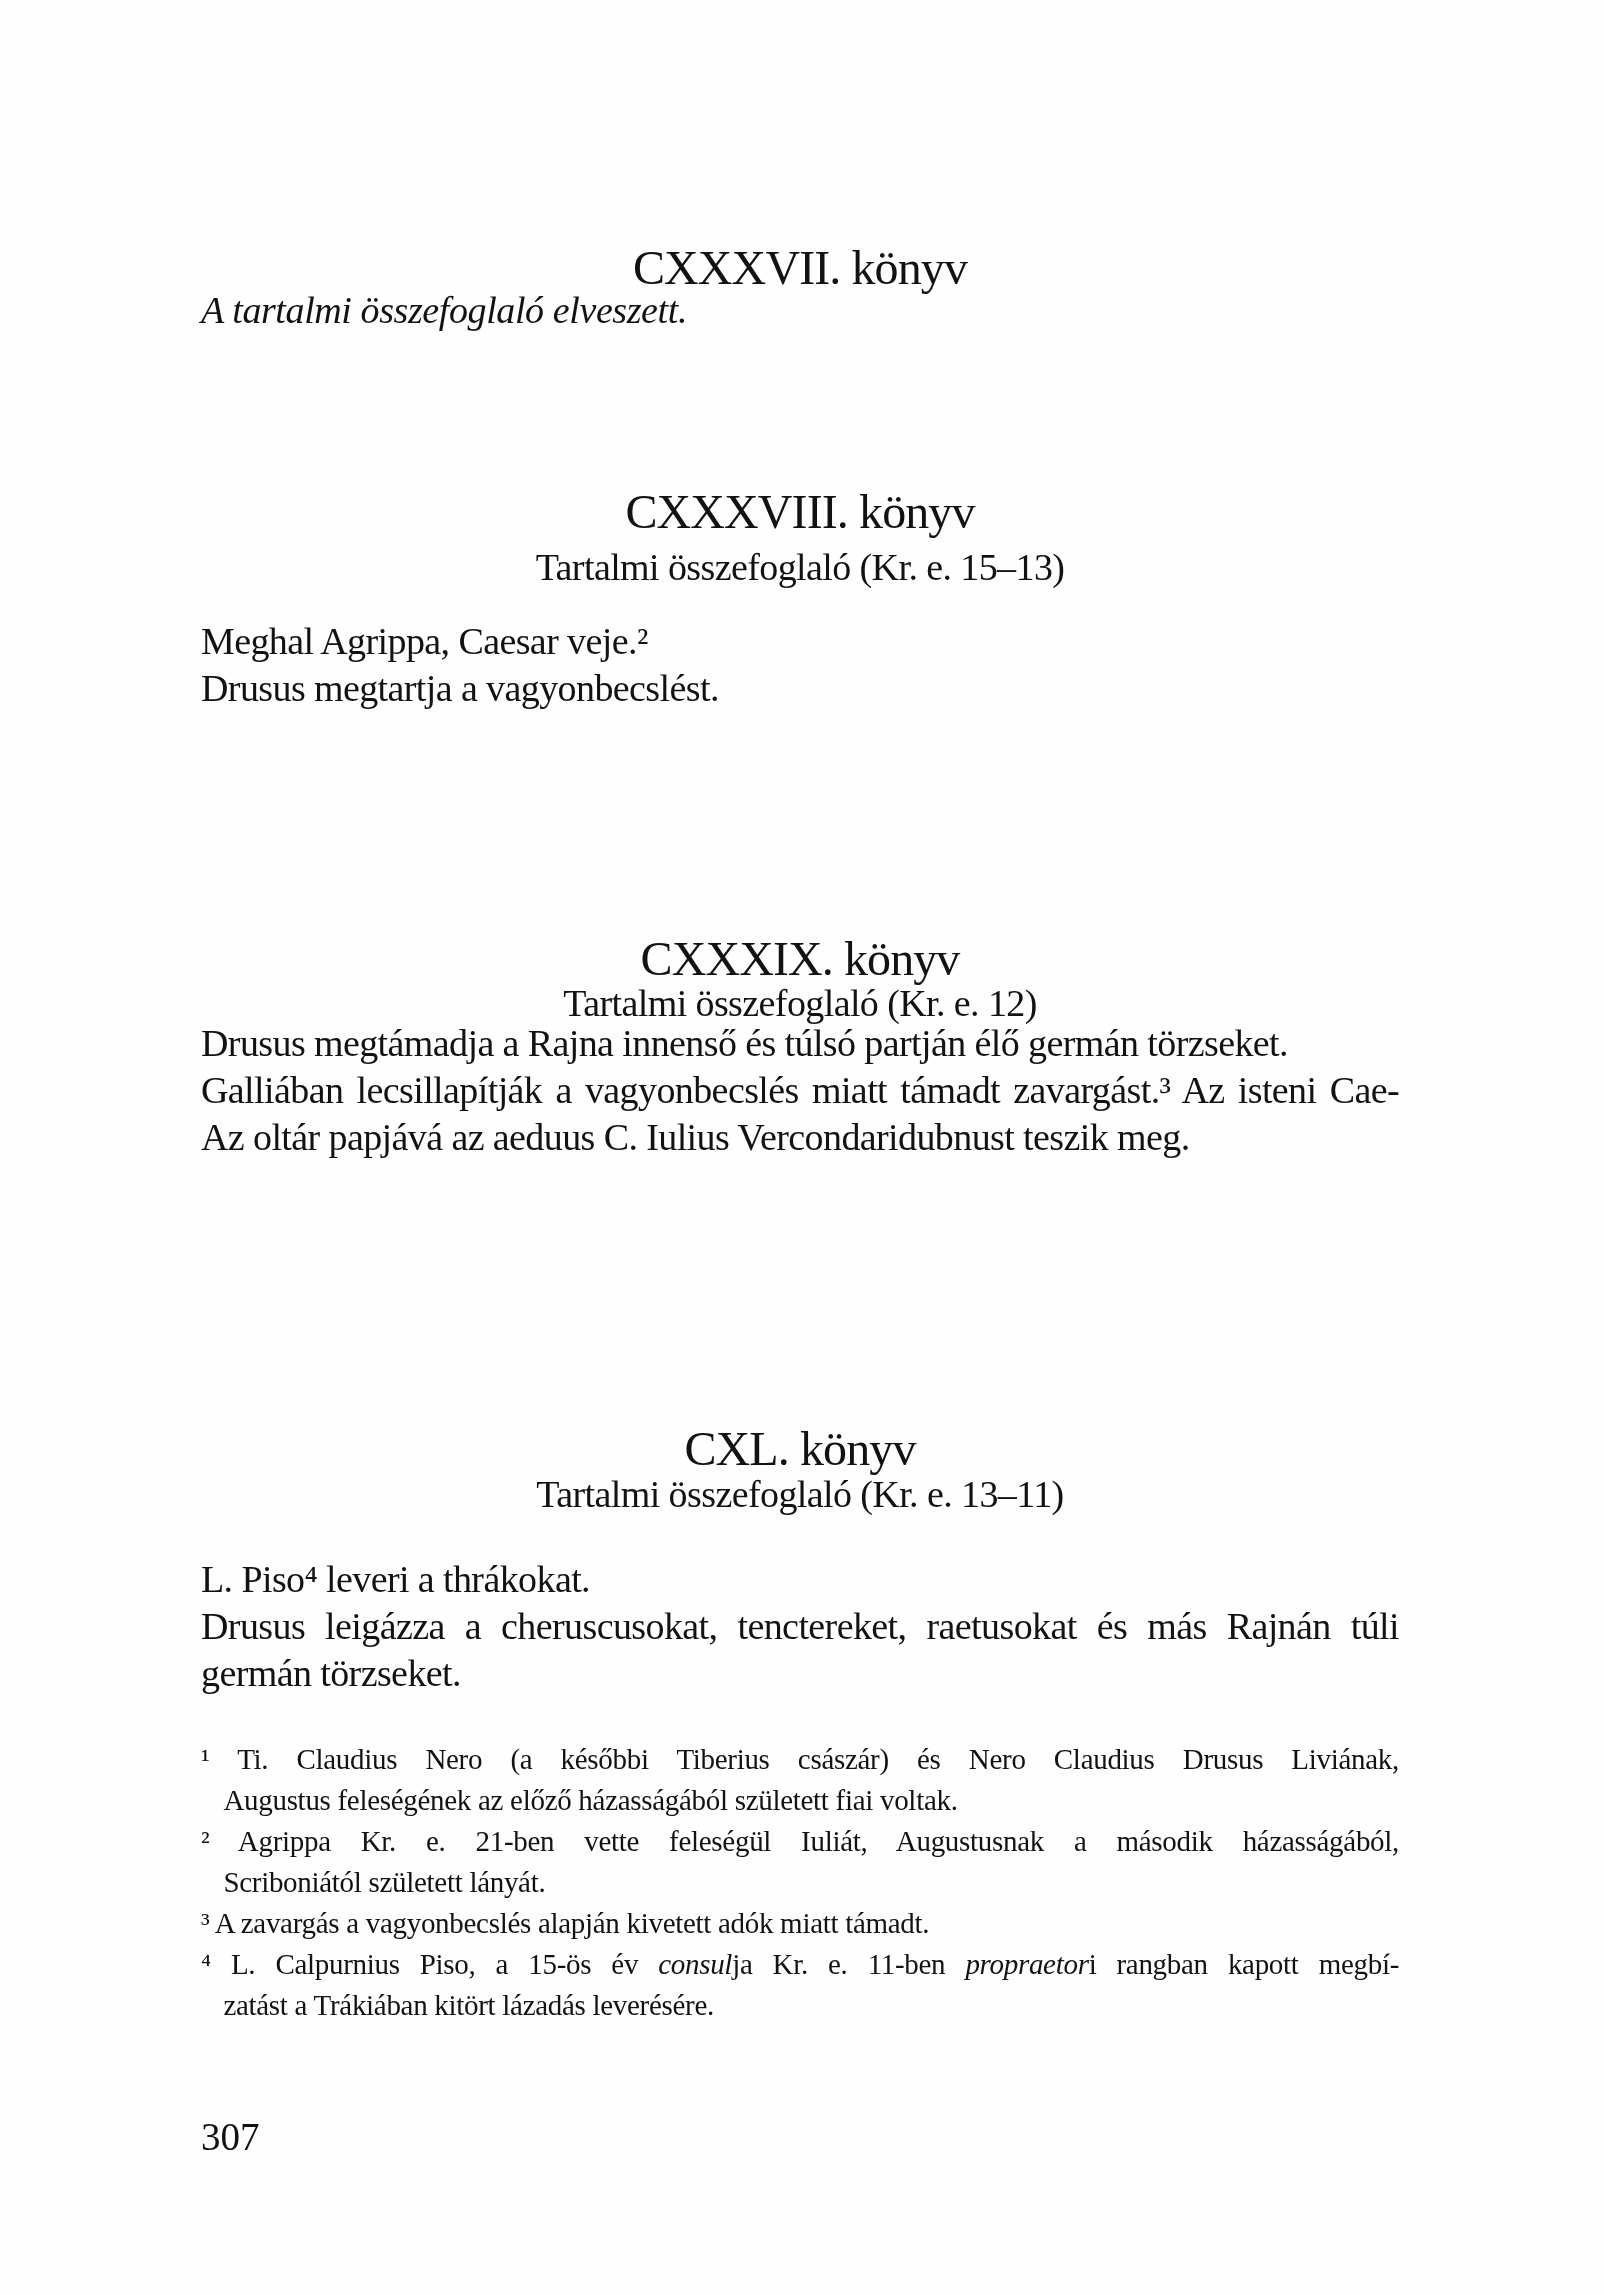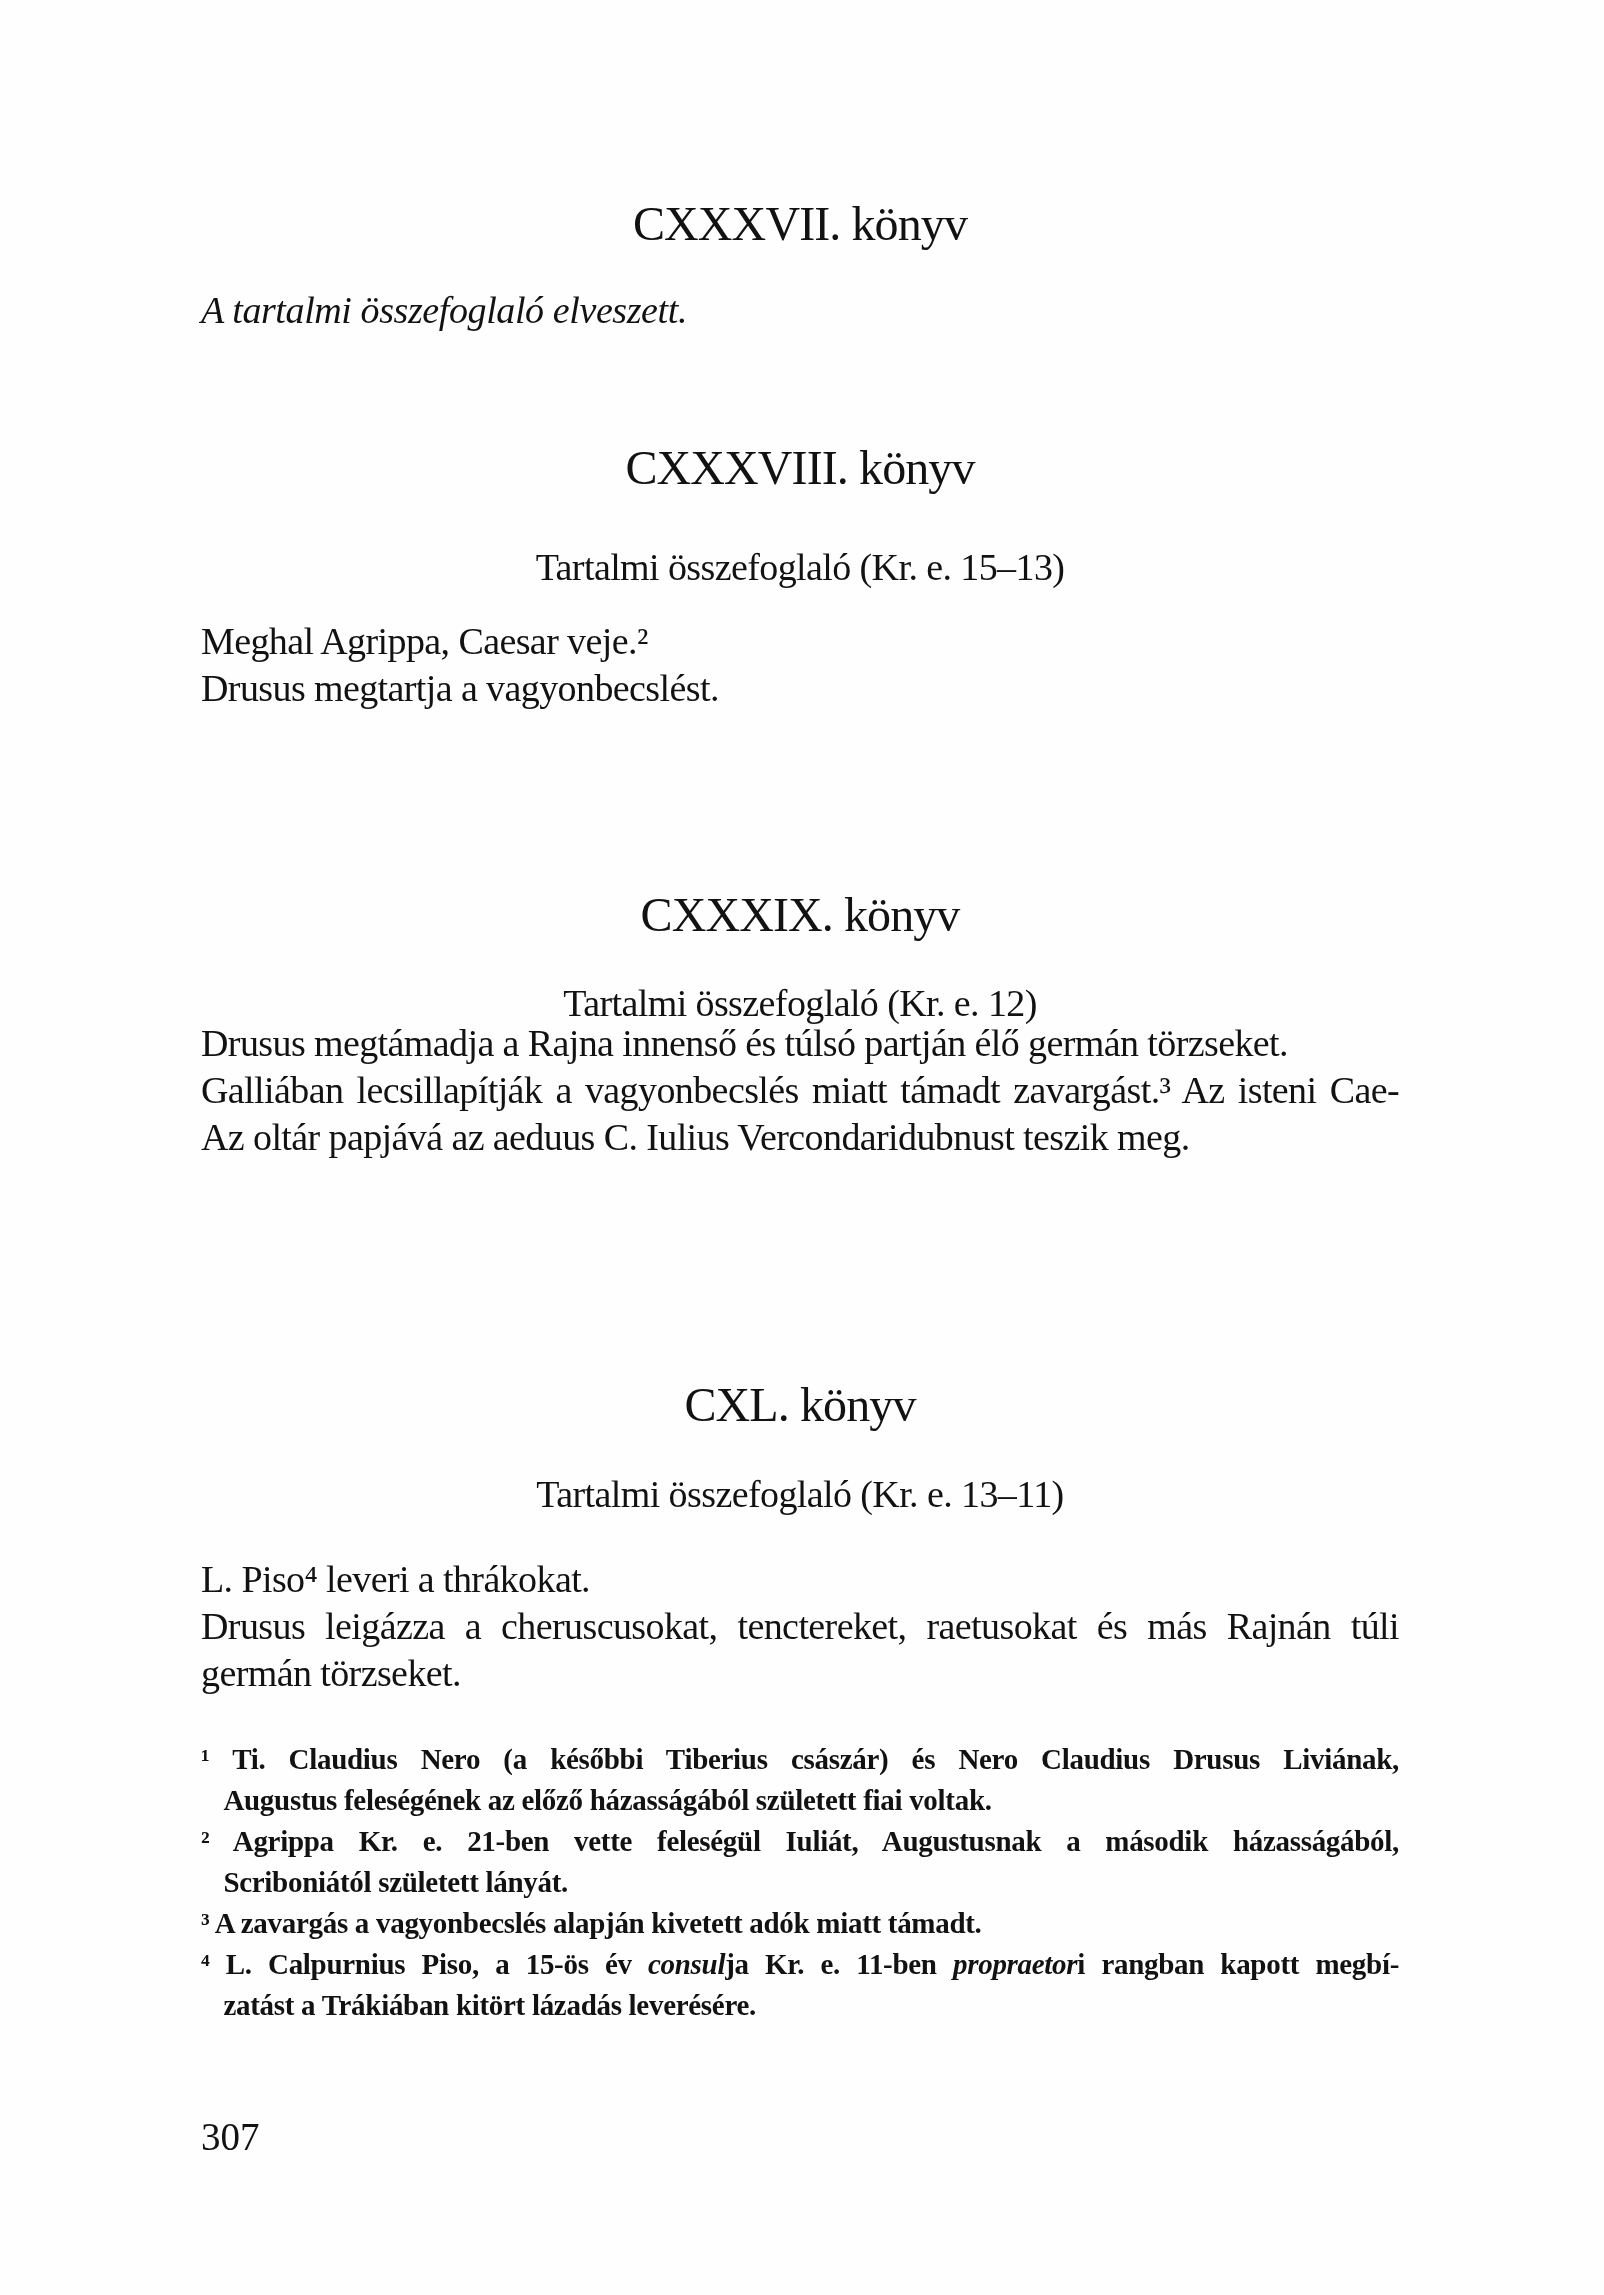--- a/index.html
+++ b/index.html
@@ -20,20 +20,21 @@
   }
   .title {
     position: absolute;
     left: 201px;
     width: 1198px;
     text-align: center;
     font-size: 48px;
     line-height: 52px;
     letter-spacing: -0.9px;
     white-space: nowrap;
+    margin-top: 44px;
   }
   .subtitle {
     position: absolute;
     left: 201px;
     width: 1198px;
     text-align: center;
     font-size: 38px;
     line-height: 41px;
     letter-spacing: -0.6px;
     white-space: nowrap;
@@ -61,21 +62,20 @@
     text-align-last: justify;
   }
   .fn-block {
     position: absolute;
     left: 201px;
     width: 1198px;
     top: 1739px;
     font-size: 29px;
     line-height: 41px;
     letter-spacing: -0.3px;
-    font-weight: bold;
   }
   .fn-first {
     padding-left: 22.4px;
     text-indent: -22.4px;
   }
   .fn-rest {
     padding-left: 22.4px;
   }
   .it { font-style: italic; }
   .pageno {

